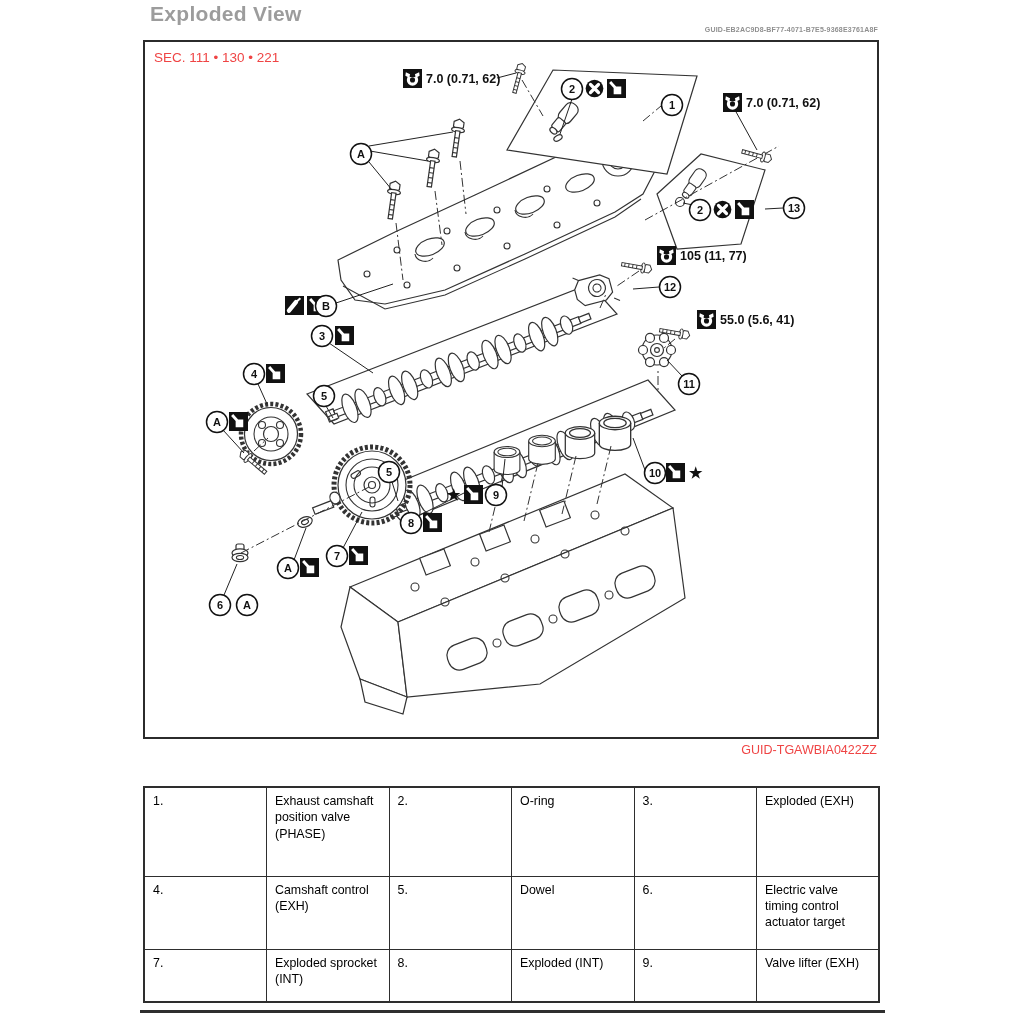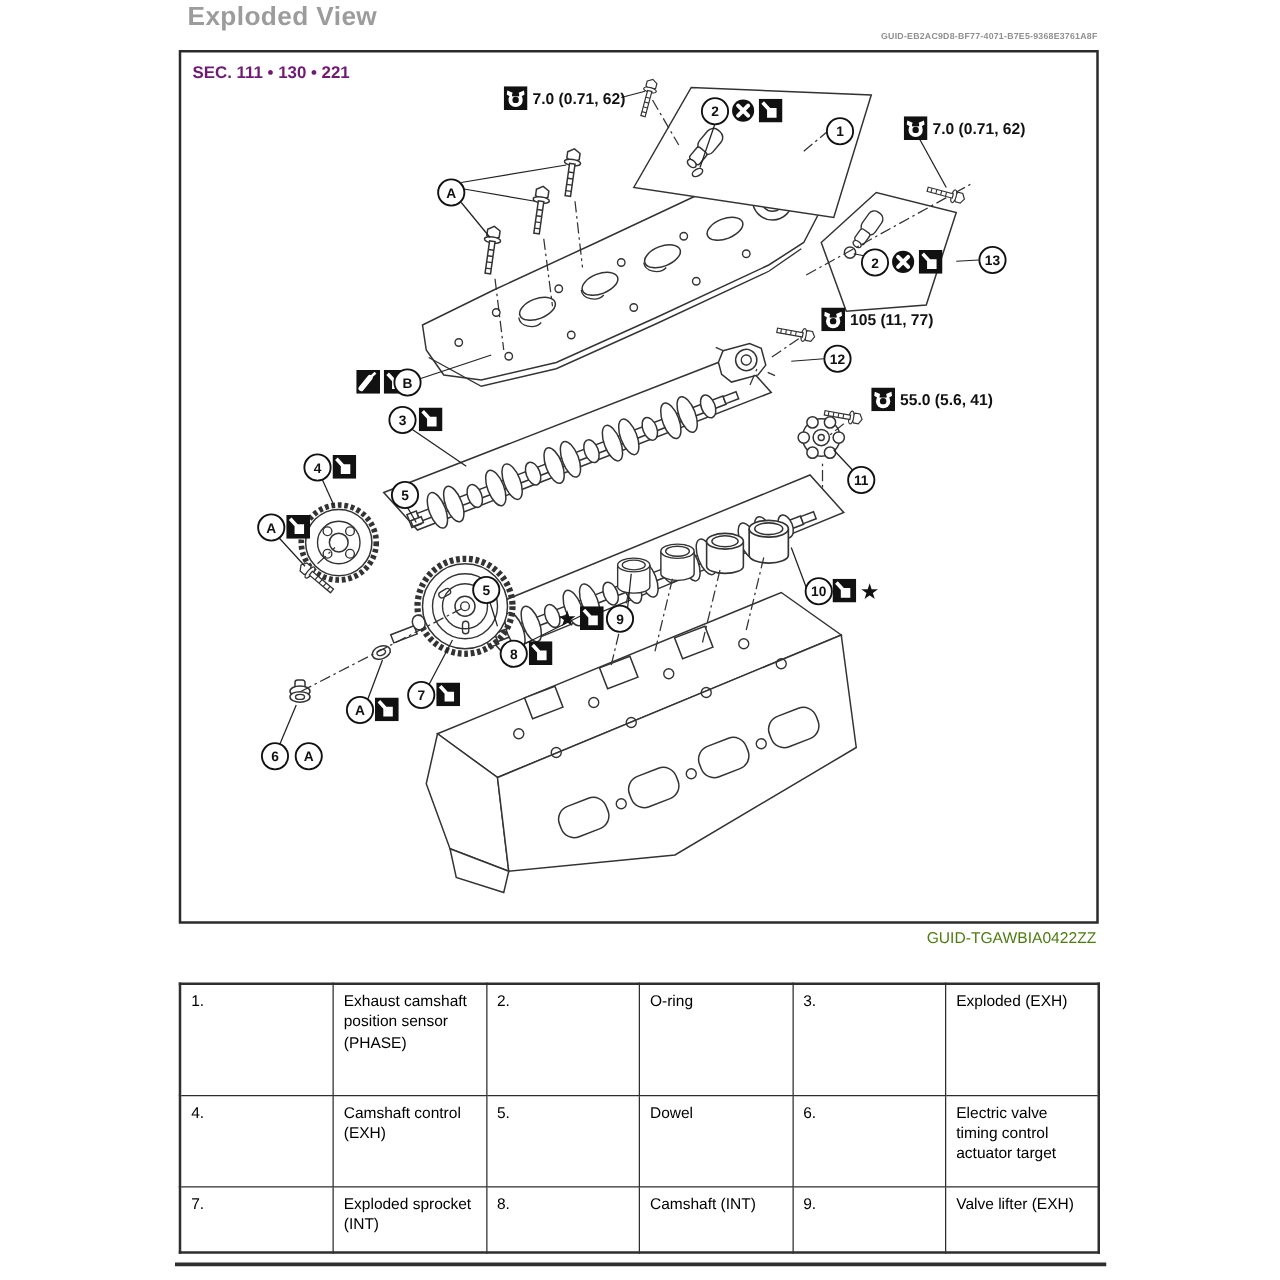--- a/index.html
+++ b/index.html
@@ -4,23 +4,23 @@
 <style>
   html,body{margin:0;padding:0;background:#fff;}
   .page{position:relative;width:1024px;height:1024px;background:#fff;
         font-family:"Liberation Sans",sans-serif;overflow:hidden;}
   .page-title{position:absolute;left:150px;top:2px;font-size:21px;font-weight:bold;
         color:#9c9c9c;letter-spacing:.3px;}
   .doc-guid{position:absolute;right:146px;top:26px;font-size:7px;font-weight:bold;
         color:#8f8f8f;letter-spacing:.2px;}
   .diagram-box{position:absolute;left:143px;top:40px;width:736px;height:699px;
         border:2px solid #2b2b2b;box-sizing:border-box;background:#fff;}
-  .sec-label{position:absolute;left:9px;top:8px;font-size:13.5px;font-weight:bold;color:#701a75;}
+  .sec-label{position:absolute;left:9px;top:8px;font-size:13.5px;font-weight:normal;color:#ef4444;}
   .diagram-svg{position:absolute;left:0;top:0;}
-  .figure-guid{position:absolute;right:147px;top:743px;font-size:12.5px;color:#4d7c0f;text-align:center;}
+  .figure-guid{position:absolute;right:147px;top:743px;font-size:12.5px;color:#ef4444;text-align:center;}
   .parts-table{position:absolute;left:143px;top:786px;width:737px;border-collapse:collapse;
         table-layout:fixed;font-size:12.4px;line-height:1.32;color:#000;border:2px solid #2e2e2e;}
   .parts-table td{border:1.7px solid #2e2e2e;vertical-align:top;padding:5px 4px 5px 8px;
         overflow:hidden;}
   .parts-table tr.r1{height:89px}.parts-table tr.r2{height:73px}.parts-table tr.r3{height:53px}
   .next-table-edge{position:absolute;left:140px;top:1010px;width:745px;height:3px;background:#2e2e2e;}
   
   .s{fill:#fff;stroke:#333;stroke-width:1.2;}
   .sn{fill:none;stroke:#333;stroke-width:1.1;}
   .ld{stroke:#222;stroke-width:1;fill:none;}
@@ -412,39 +412,39 @@
     </svg>
     <div class="sec-label">SEC. 111 • 130 • 221</div>
   </div>
 
   <div class="figure-guid">GUID-TGAWBIA0422ZZ</div>
 
   <table class="parts-table">
     <tbody>
       <tr class="r1">
         <td>1.</td>
-        <td>Exhaust camshaft position sensor (PHASE)</td>
+        <td>Exhaust camshaft position valve (PHASE)</td>
         <td>2.</td>
         <td>O-ring</td>
         <td>3.</td>
         <td>Exploded (EXH)</td>
       </tr>
       <tr class="r2">
         <td>4.</td>
         <td>Camshaft control (EXH)</td>
         <td>5.</td>
         <td>Dowel</td>
         <td>6.</td>
         <td>Electric valve timing control actuator target</td>
       </tr>
       <tr class="r3">
         <td>7.</td>
         <td>Exploded sprocket (INT)</td>
         <td>8.</td>
-        <td>Camshaft (INT)</td>
+        <td>Exploded (INT)</td>
         <td>9.</td>
         <td>Valve lifter (EXH)</td>
       </tr>
     </tbody>
   </table>
 
   <div class="next-table-edge"></div>
 </div>
 
 </body></html>

